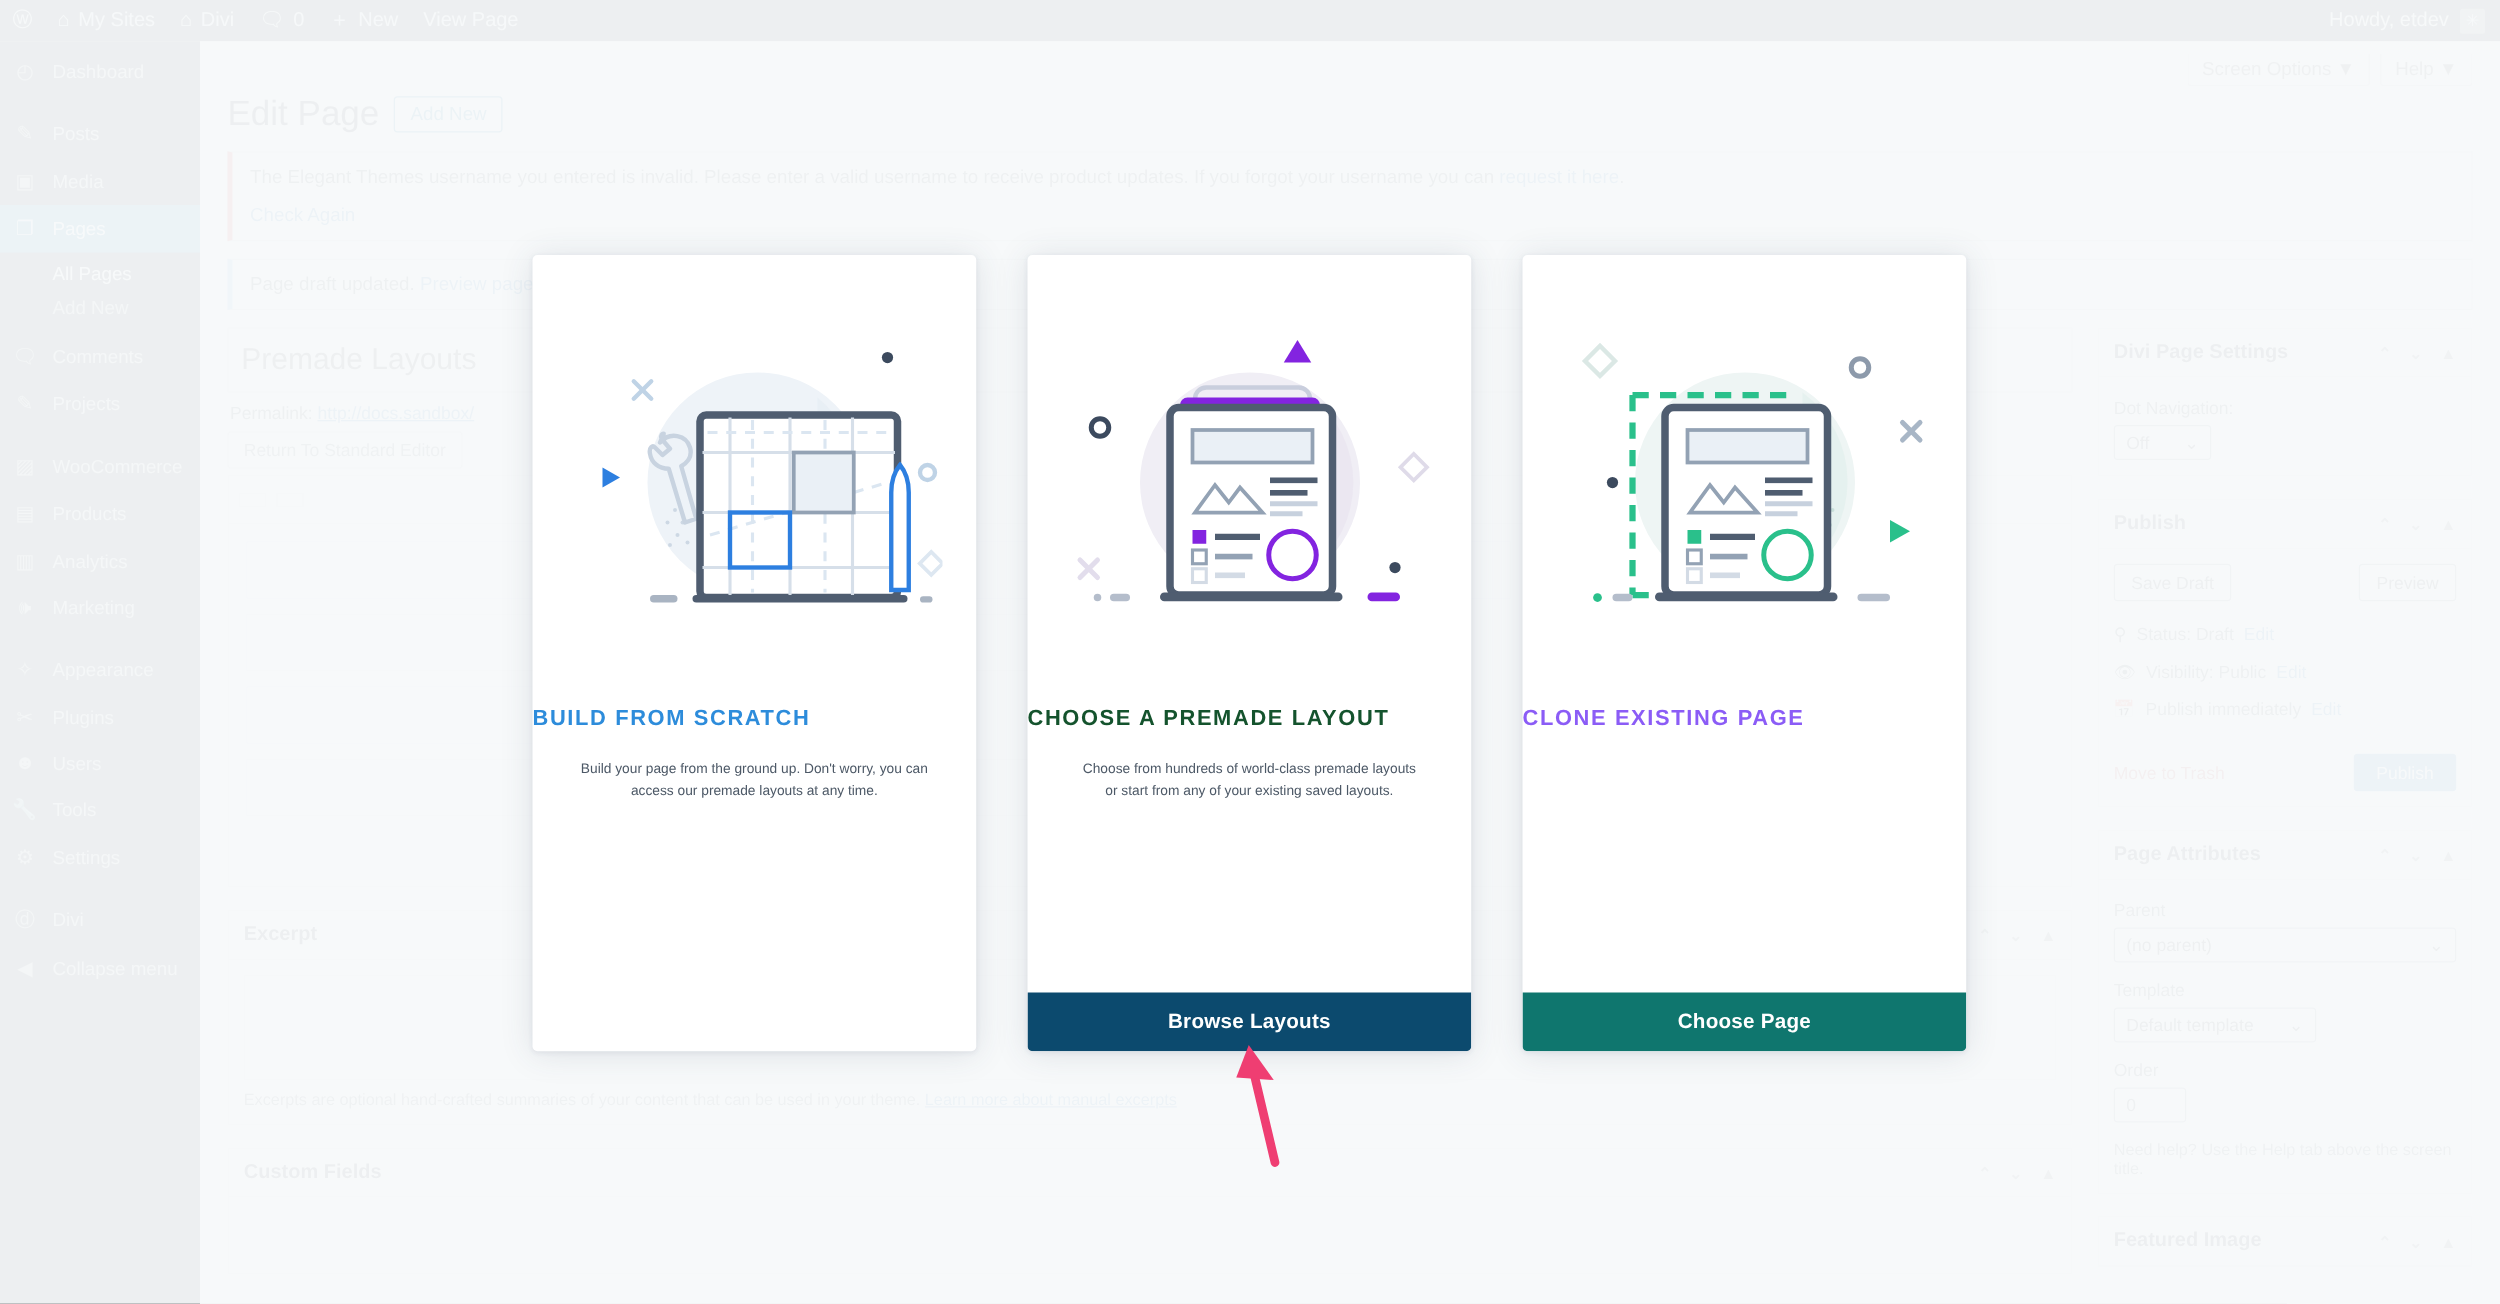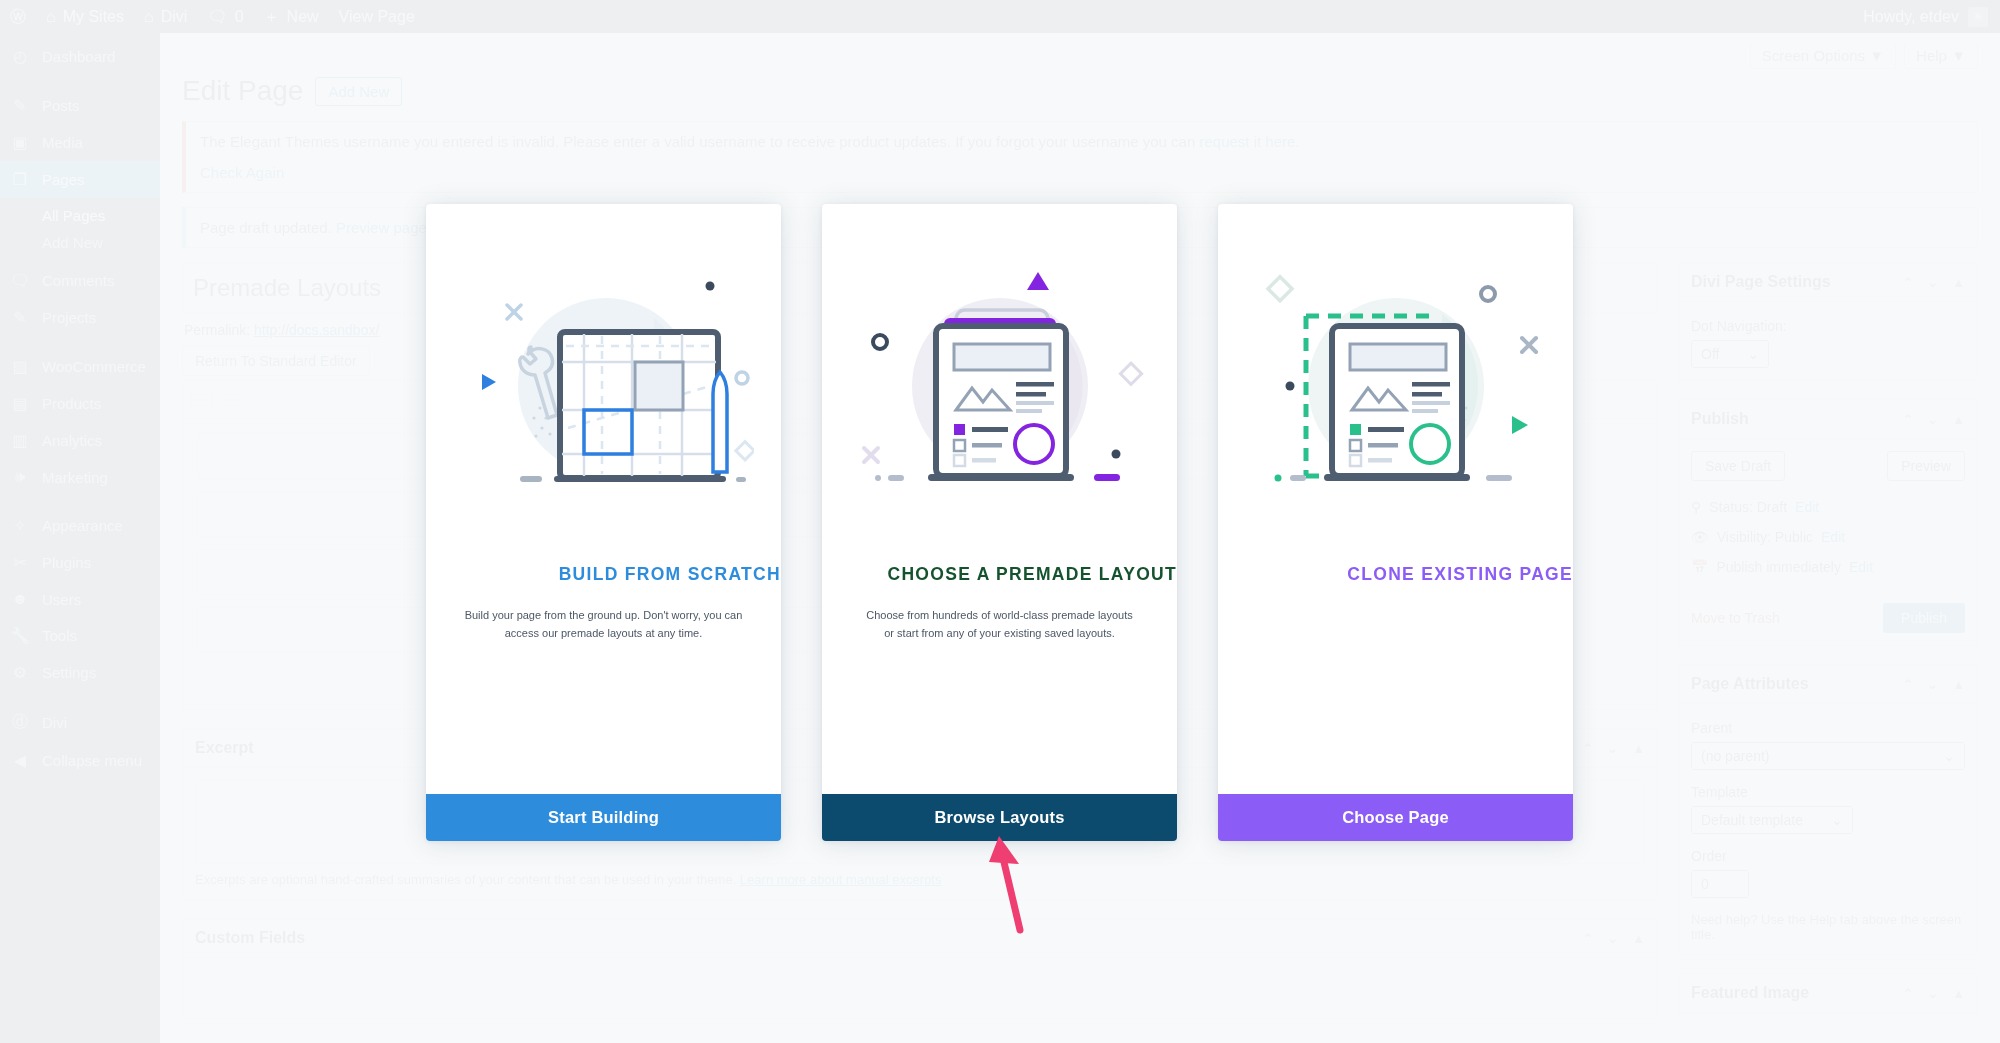--- a/index.html
+++ b/index.html
@@ -86,21 +86,21 @@
 
   
   .veil { position:absolute; inset:0; background:rgba(247,249,250,0.955); }
   .cards { position:absolute; left:426px; top:204px; display:flex; gap:41px; }
   .card {
     width:355px; height:637px; background:#fff; border-radius:4px;
     box-shadow: 0 2px 26px rgba(57,70,96,0.13), 0 1px 4px rgba(57,70,96,0.08);
     display:flex; flex-direction:column; overflow:hidden;
   }
   .card-illus { height:358px; display:flex; align-items:center; justify-content:center; }
-  .card-title { text-align:right; font-size:17.5px; font-weight:700; letter-spacing:1.3px; margin-top:2px;}
+  .card-title { text-align:left; font-size:17.5px; font-weight:700; letter-spacing:1.3px; margin-top:2px;}
   .card-desc { text-align:center; font-size:11px; line-height:1.62; color:#4c5866; padding:22px 38px 0; }
   .card-spacer { flex:1 1 auto; }
   .card-btn { height:47px; display:flex; align-items:center; justify-content:center;
               color:#fff; font-size:16.5px; font-weight:600; letter-spacing:.2px; }
 
   
   .pointer { position:absolute; left:985px; top:830px; }
 </style>
 </head>
 <body>
@@ -451,21 +451,20 @@
           </g>
           <path d="M28 116 l14 8 l-14 8 z" fill="#2d7fe0"></path>
           <circle cx="288" cy="120" r="6" fill="none" stroke="#bfd3e6" stroke-width="3.5"></circle>
           <circle cx="256" cy="28" r="4.5" fill="#3c4a5e"></circle>
           <rect x="285" y="186" width="13" height="13" fill="none" stroke="#dde7f1" stroke-width="3" transform="rotate(45 291 192)"></rect>
         </svg>
       </div>
       <div class="card-title" style="color:#2d8cdb">BUILD FROM SCRATCH</div>
       <div class="card-desc">Build your page from the ground up. Don't worry, you can access our premade layouts at any time.</div>
       <div class="card-spacer"></div>
-      <div class="card-btn" style="background:#2d8cdb">Start Building</div>
     </div>
 
     <div class="card">
       <div class="card-illus">
         <svg width="300" height="250" viewBox="0 0 300 250">
           <circle cx="150" cy="128" r="88" fill="#f0eef5"></circle>
           <path d="M198 58 a88 88 0 0 1 0 140 z" fill="#e7e2ef" opacity=".6"></path>
 
           <rect x="104" y="52" width="92" height="20" rx="9" fill="none" stroke="#c9cedd" stroke-width="3.5" transform="translate(2,0)"></rect>
 
@@ -576,21 +575,21 @@
           <circle cx="44" cy="128" r="4.5" fill="#3c4a5e"></circle>
           <g stroke="#a8b6c6" stroke-width="4" stroke-linecap="round">
             <line x1="276" y1="80" x2="290" y2="94"></line>
               <line x1="290" y1="80" x2="276" y2="94"></line>
           </g>
           <path d="M266 158 l16 9 l-16 9 z" fill="#2ac08b"></path>
         </svg>
       </div>
       <div class="card-title" style="color:#8b5cf6">CLONE EXISTING PAGE</div>
       <div class="card-spacer"></div>
-      <div class="card-btn" style="background:#8b5cf6">Choose Page</div>
+      <div class="card-btn" style="background:#0f766e">Choose Page</div>
     </div>
   </div>
 
   <div class="pointer">
     <svg width="80" height="110" viewBox="0 0 80 110">
       <g stroke="#ef3e72" stroke-width="7" fill="#ef3e72" stroke-linecap="round">
         <line x1="35" y1="100" x2="18" y2="28"></line>
       </g>
       <path d="M14 6 L34 34 L4 32 Z" fill="#ef3e72"></path>
     </svg>

